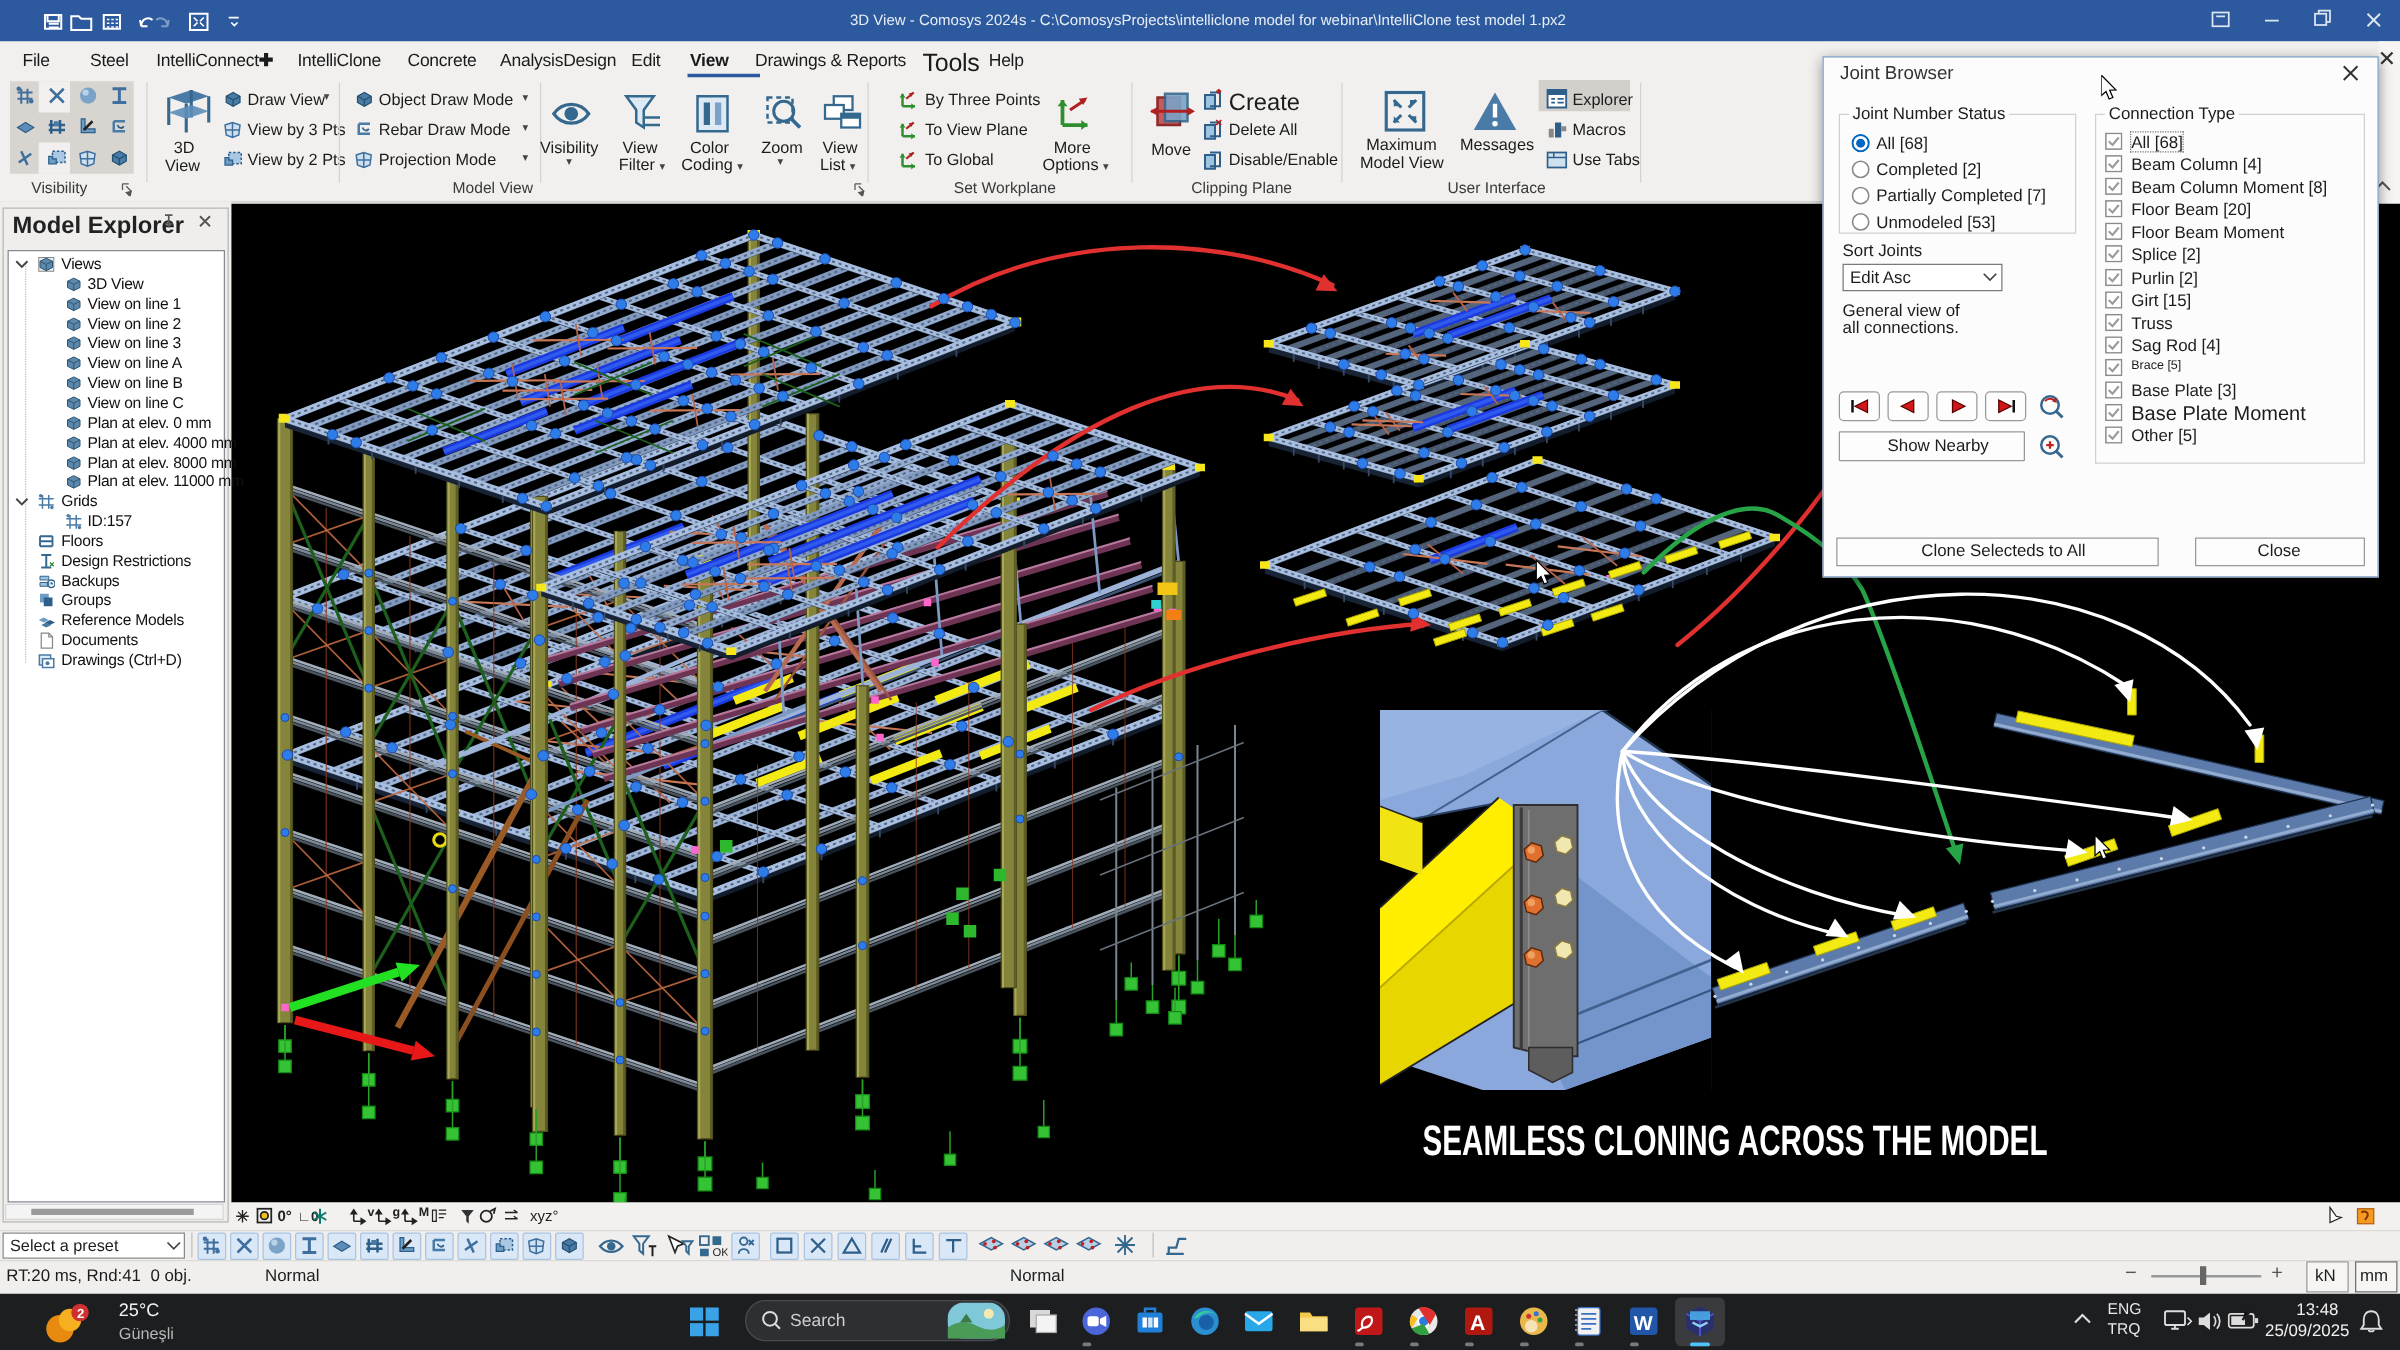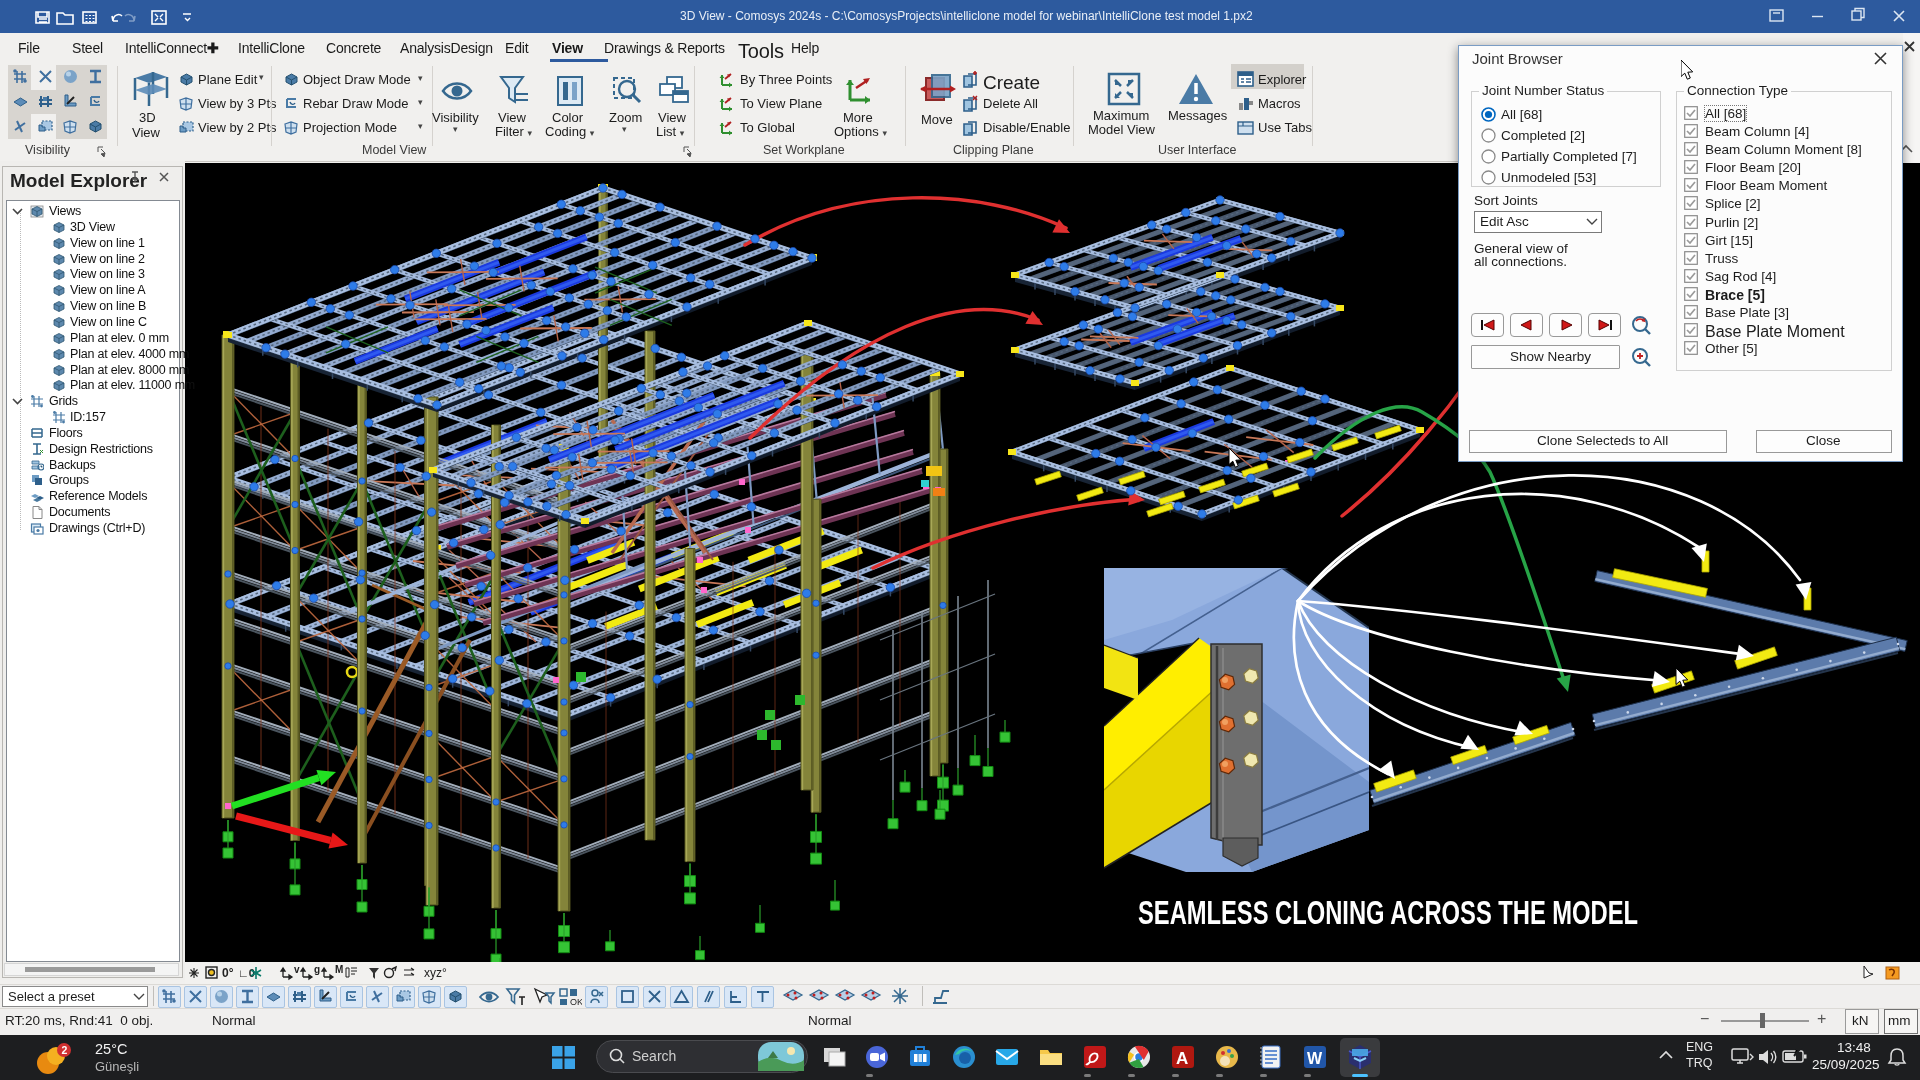--- a/index.html
+++ b/index.html
@@ -105,21 +105,21 @@
 <path d="M4,10 L22,4 L36,9 L18,15 Z" fill="#4a7ba6"></path>
     <path d="M4,10 V32 M36,9 V30 M18,15 V38 M22,4 V26" stroke="#35688f" stroke-width="2.5"></path>
 <path d="M4,22 L22,16 L36,21 L18,27 Z" fill="#5c8cb8" opacity="0.9"></path>
   </svg>
 <div class="tx" style="left:139px;top:110px;font-size:13px">3D</div>
 <div class="tx" style="left:132px;top:125px;font-size:13px">View</div>
 <svg class="abs" style="left:178px;top:71px" width="17" height="17" viewBox="0 0 17 17">
     <path d="M3,6 L8.5,3 L14,6 L14,11 L8.5,14 L3,11 Z" fill="#4a7ba6" stroke="#24506f" stroke-width="1"></path>
     <path d="M3,6 L8.5,9 L14,6 M8.5,9 V14" stroke="#24506f" fill="none" stroke-width="1"></path>
   </svg>
-<div class="tx" style="left:198px;top:72px;font-size:13px">Plane Edit</div>
+<div class="tx" style="left:198px;top:72px;font-size:13px">Draw View</div>
 <svg class="abs" style="left:178px;top:95px" width="17" height="17" viewBox="0 0 17 17">
     <path d="M2,5 l6,-2 6,2 -1,8 -5,2 -5,-2 z M8,3 v12 M2,9 h12" stroke="#3f6f9f" fill="#cfe0ef" stroke-width="1.2"></path>
   </svg>
 <div class="tx" style="left:198px;top:96px;font-size:13px">View by 3 Pts</div>
 <svg class="abs" style="left:178px;top:119px" width="17" height="17" viewBox="0 0 17 17">
     <rect x="5" y="3" width="10" height="9" fill="#a9c8e4" stroke="#2e5f8a" stroke-dasharray="2 1.5" stroke-width="1.2"></rect>
     <path d="M2,13 h6 v-4 h-3 l0,-2 h-3 z" fill="#6d9cc4" stroke="#2e5f8a" stroke-width="1"></path>
   </svg>
 <div class="tx" style="left:198px;top:120px;font-size:13px">View by 2 Pts</div>
 <div class="tx" style="left:259px;top:72px;font-size:9px;color:#444">▾</div>
@@ -2194,21 +2194,21 @@
 <div class="tx" style="left:1705px;top:251px;font-size:13.5px;">Truss</div>
 <svg class="abs" style="left:1684px;top:269px" width="14" height="14">
     <rect x="0.7" y="0.7" width="12.6" height="12.6" fill="#fff" stroke="#8a8a8a" stroke-width="1.2"></rect>
     <path d="M3,7 l3,3 5,-6" stroke="#9a9a9a" fill="none" stroke-width="1.7"></path>
   </svg>
 <div class="tx" style="left:1705px;top:269px;font-size:13.5px;">Sag Rod [4]</div>
 <svg class="abs" style="left:1684px;top:287px" width="14" height="14">
     <rect x="0.7" y="0.7" width="12.6" height="12.6" fill="#fff" stroke="#8a8a8a" stroke-width="1.2"></rect>
     <path d="M3,7 l3,3 5,-6" stroke="#9a9a9a" fill="none" stroke-width="1.7"></path>
   </svg>
-<div class="tx" style="left:1705px;top:287px;font-size:14px;font-weight:bold;">Brace [5]</div>
+<div class="tx" style="left:1705px;top:287px;font-size:10px;">Brace [5]</div>
 <svg class="abs" style="left:1684px;top:305px" width="14" height="14">
     <rect x="0.7" y="0.7" width="12.6" height="12.6" fill="#fff" stroke="#8a8a8a" stroke-width="1.2"></rect>
     <path d="M3,7 l3,3 5,-6" stroke="#9a9a9a" fill="none" stroke-width="1.7"></path>
   </svg>
 <div class="tx" style="left:1705px;top:305px;font-size:13.5px;">Base Plate [3]</div>
 <svg class="abs" style="left:1684px;top:323px" width="14" height="14">
     <rect x="0.7" y="0.7" width="12.6" height="12.6" fill="#fff" stroke="#8a8a8a" stroke-width="1.2"></rect>
     <path d="M3,7 l3,3 5,-6" stroke="#9a9a9a" fill="none" stroke-width="1.7"></path>
   </svg>
 <div class="tx" style="left:1705px;top:323px;font-size:16px;">Base Plate Moment</div>

